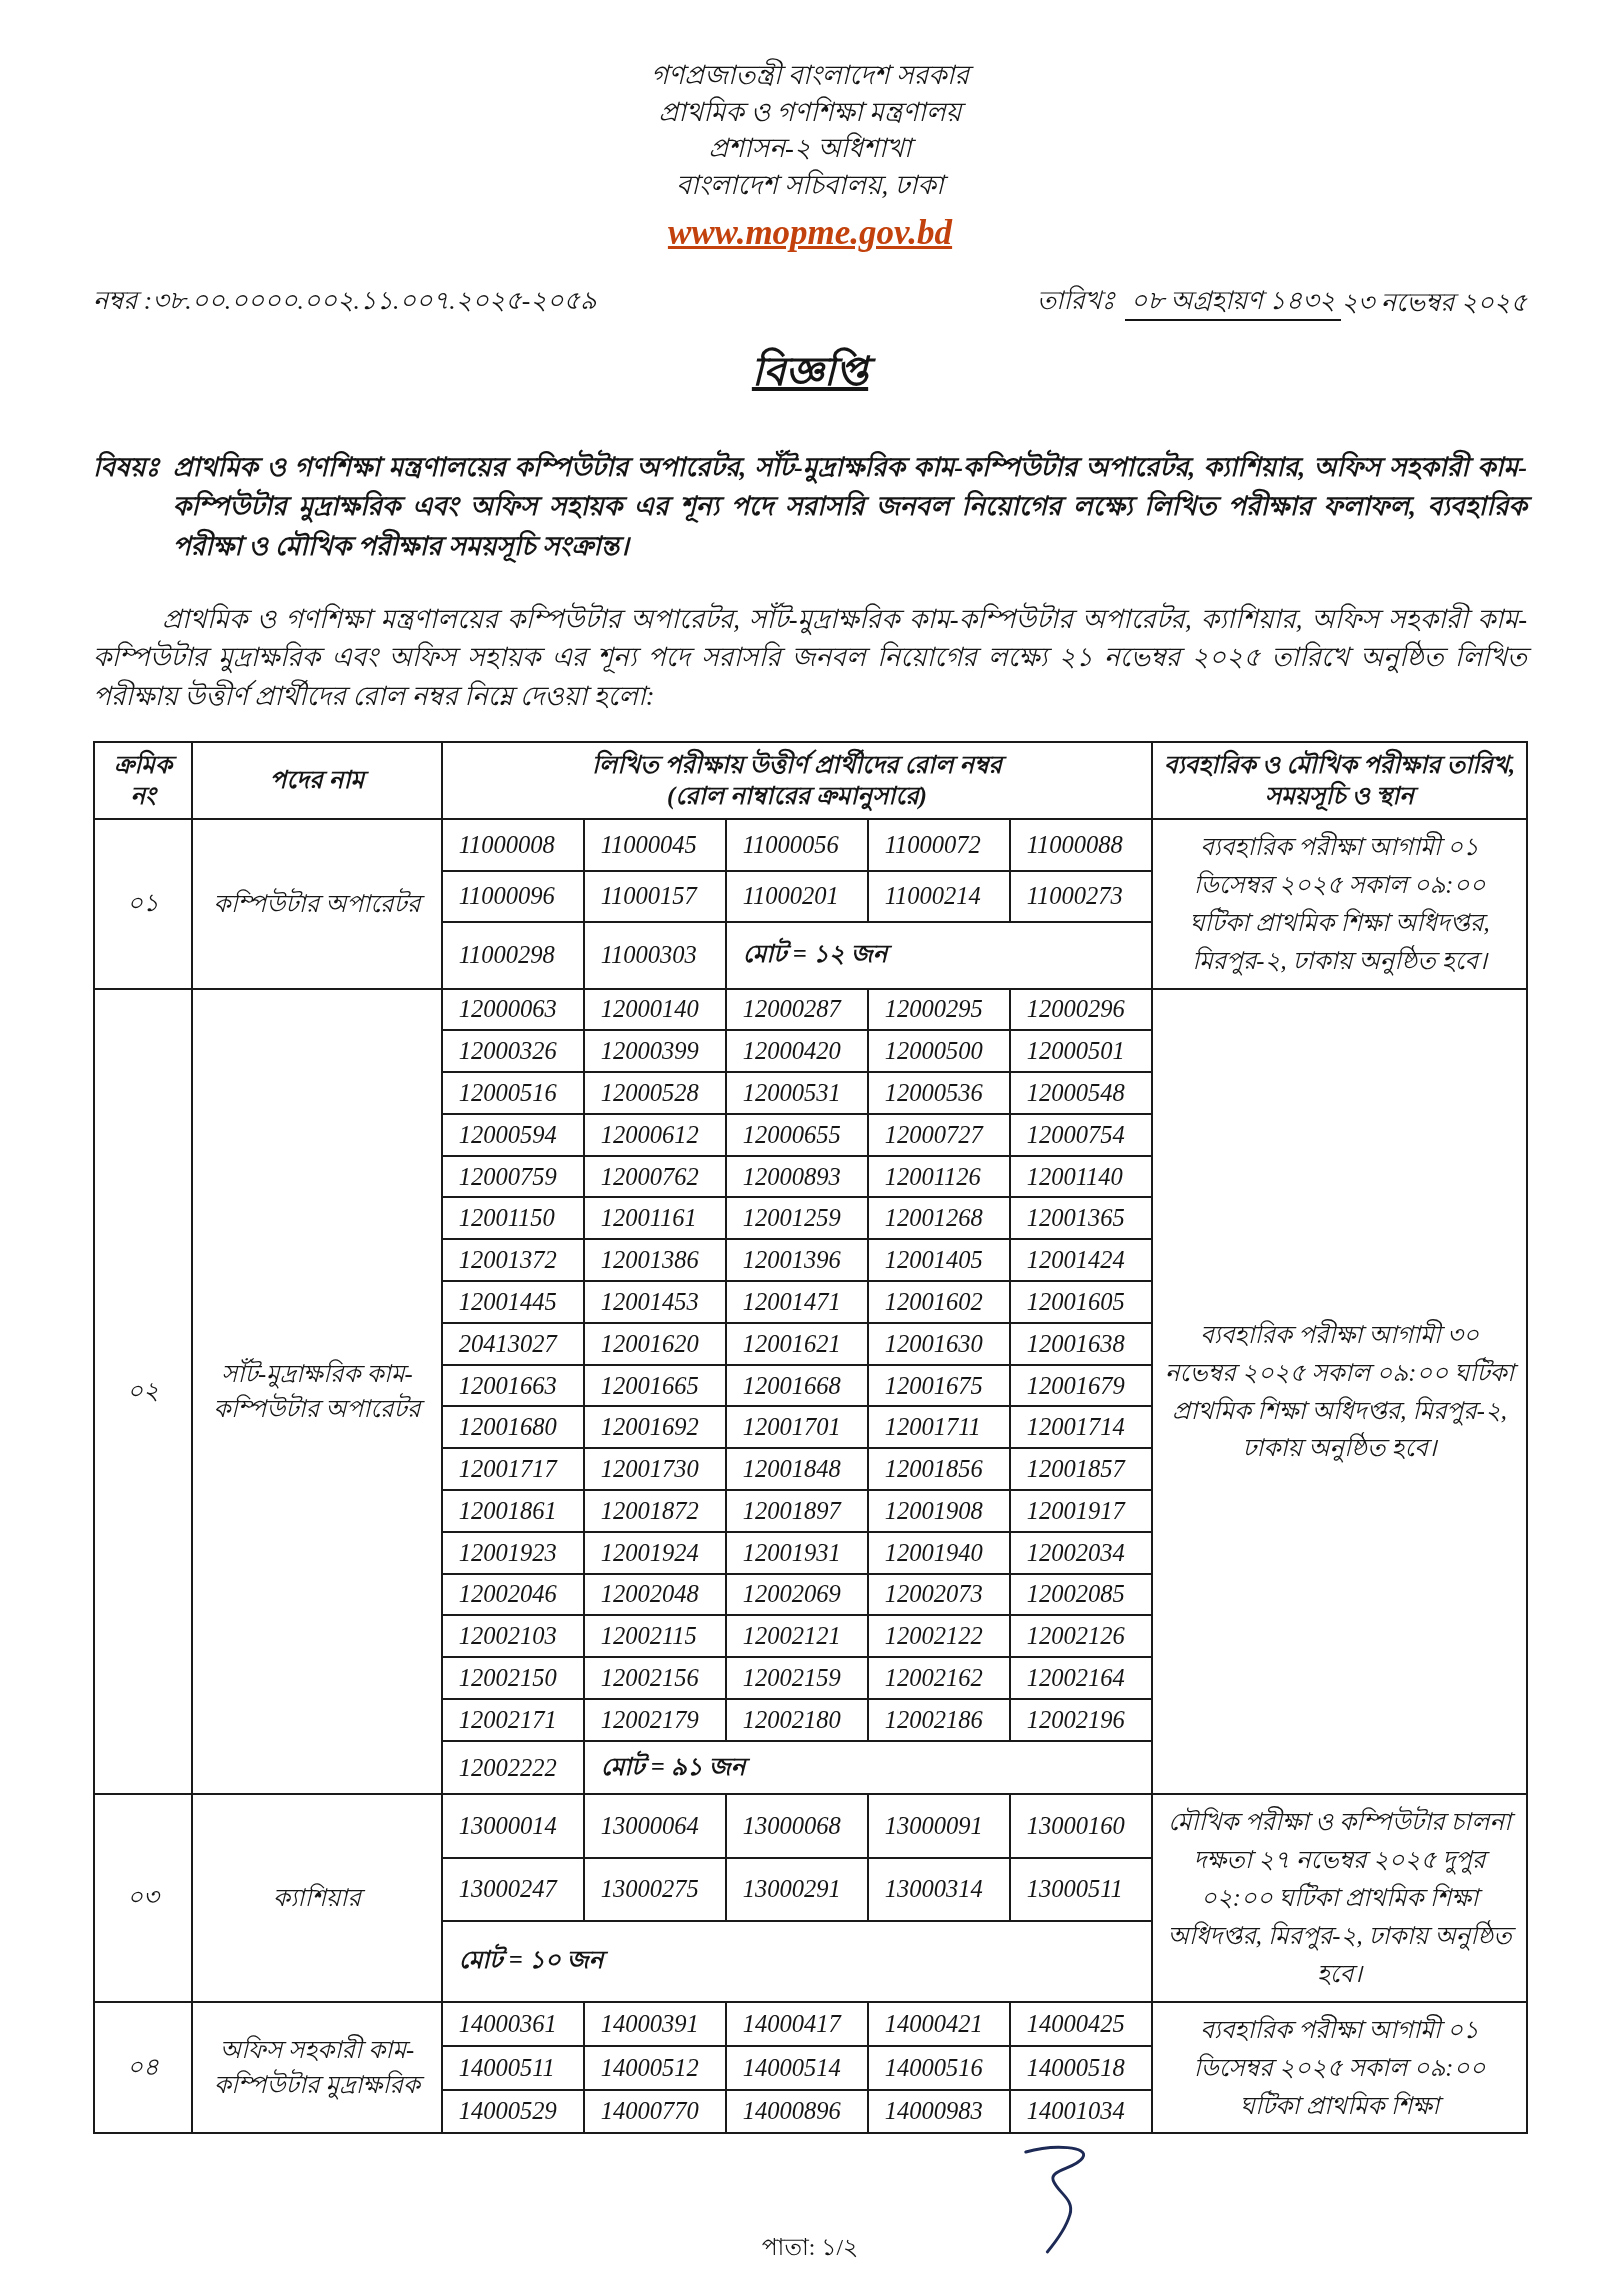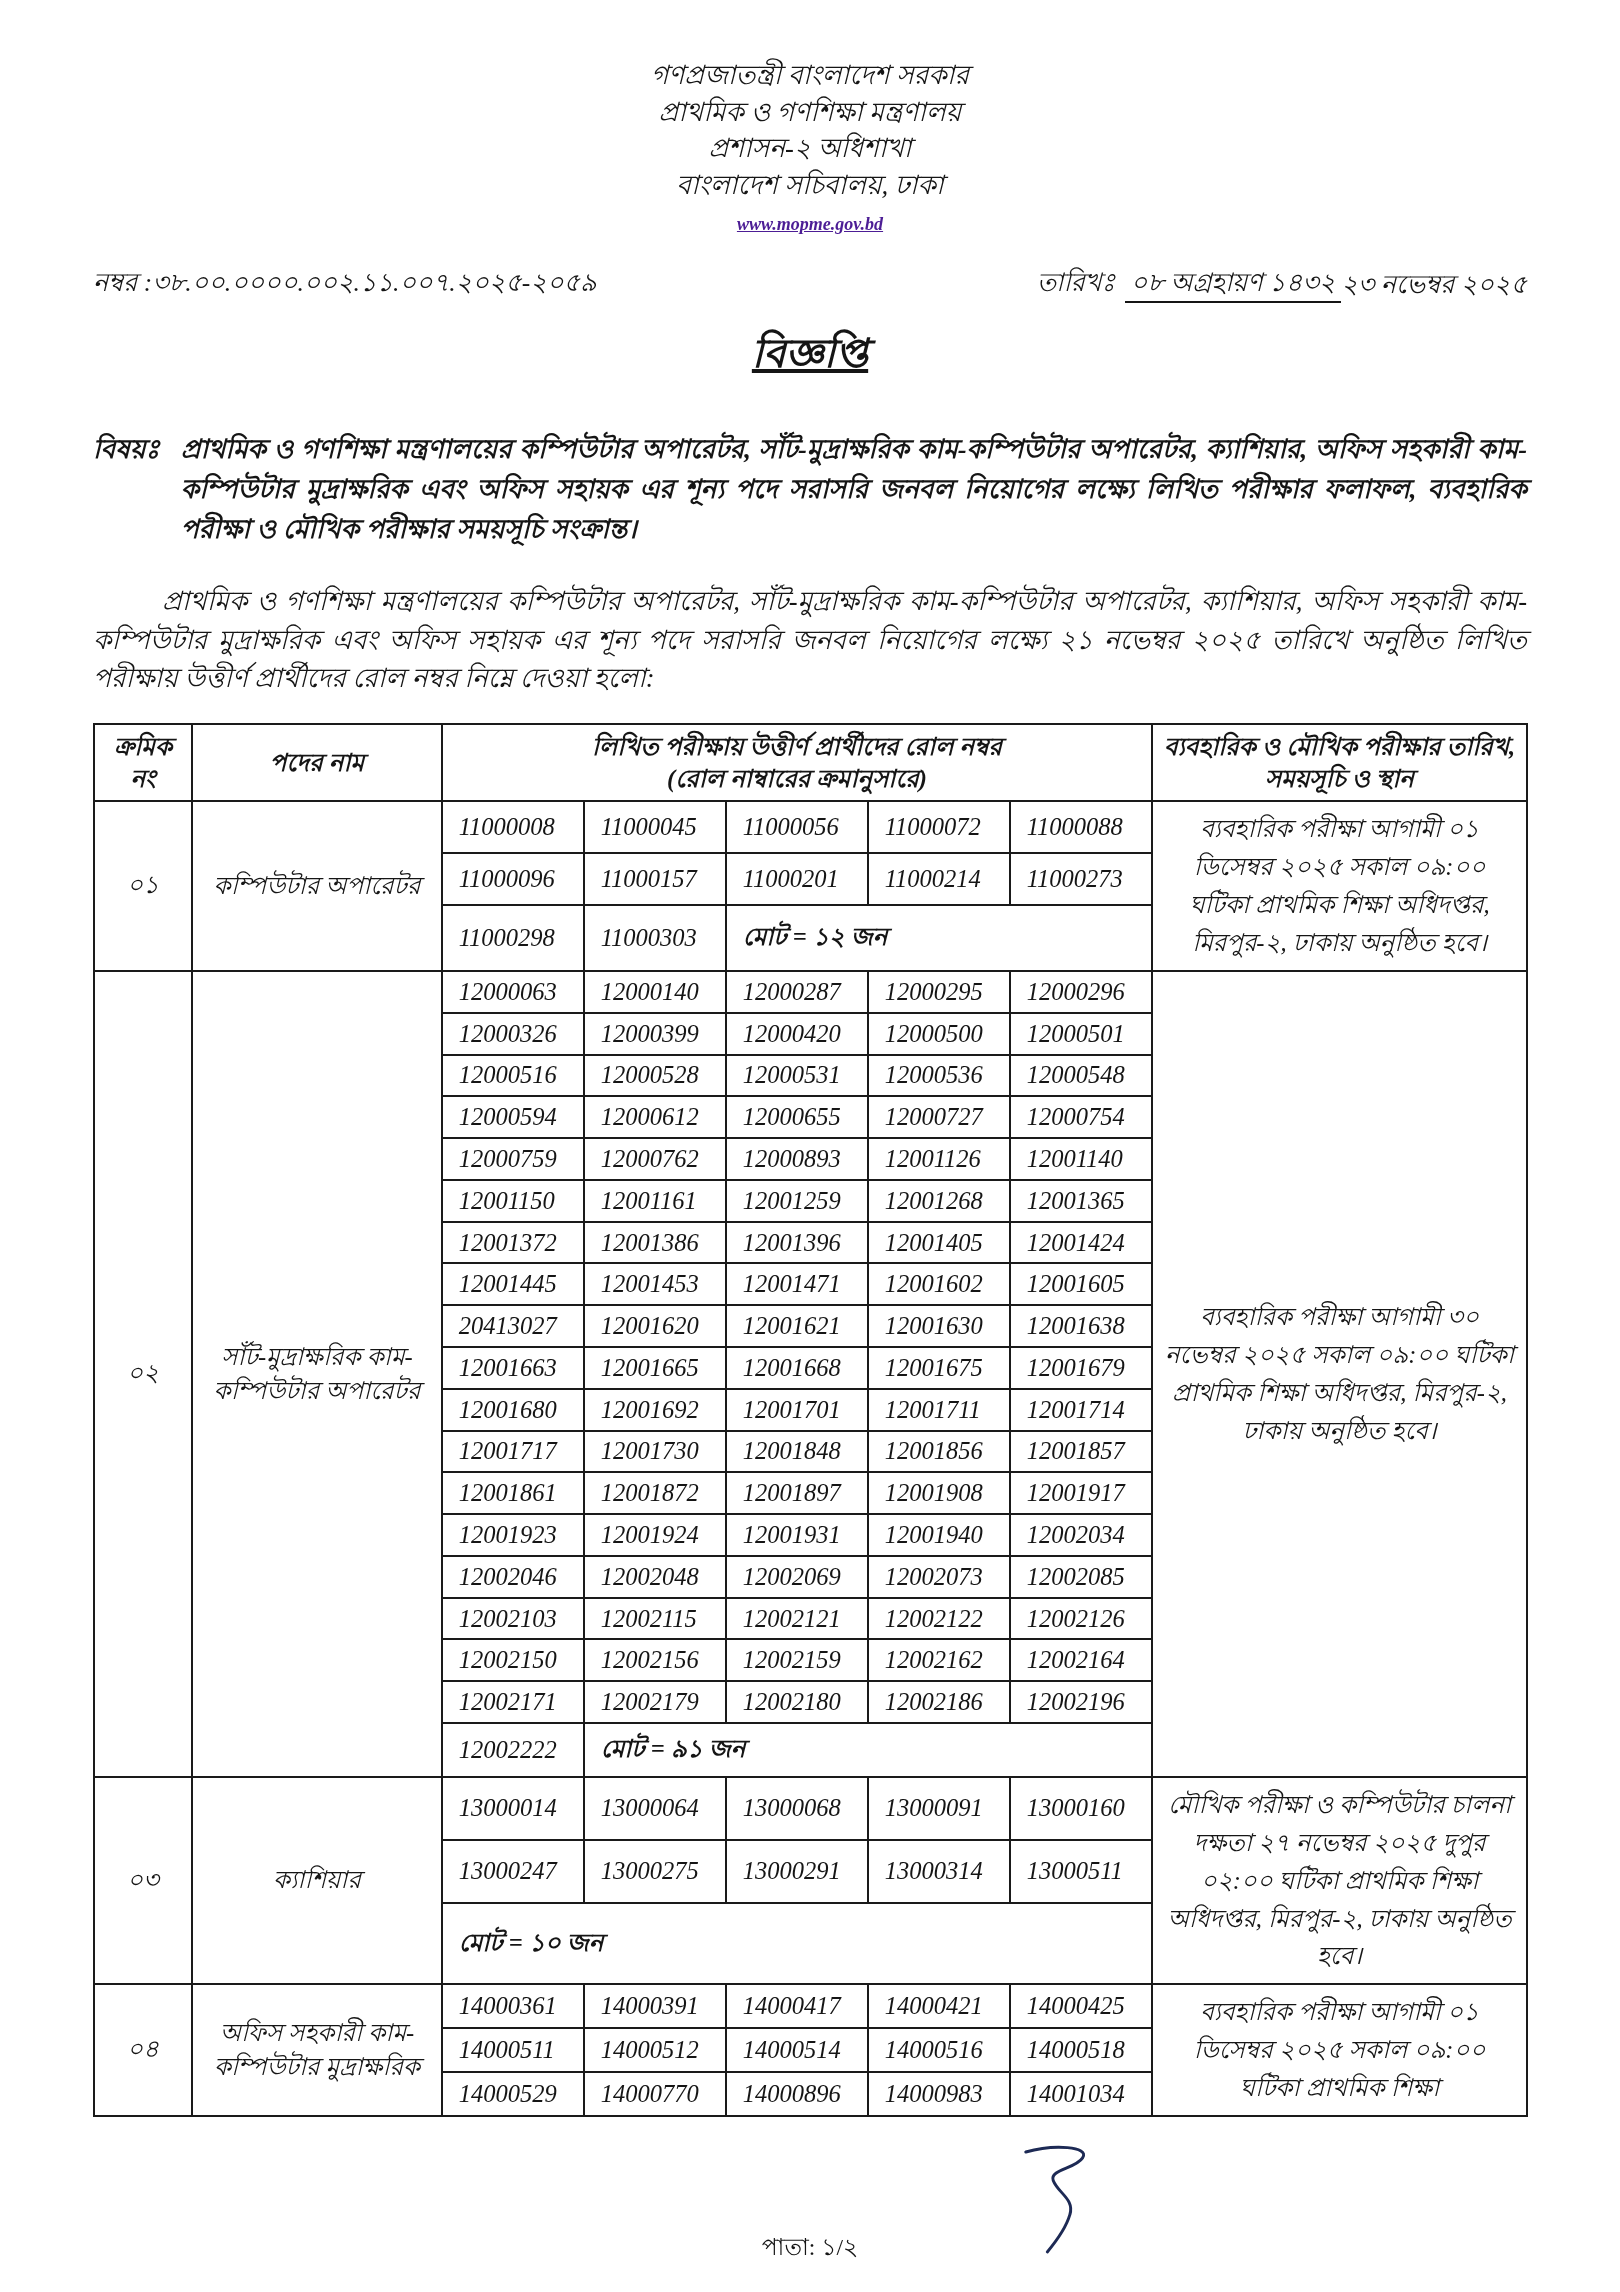--- a/index.html
+++ b/index.html
@@ -12,24 +12,24 @@
     position: relative;
     overflow: hidden;
   }
   .page { padding: 57px 93px 0 93px; font-style: italic; }
 
   .letterhead { text-align: center; font-size: 26.5px; line-height: 1.38; }
   .letterhead div { white-space: nowrap; }
   .website {
     display: inline-block;
     margin-top: 5.9px;
-    font-size: 18px;
+    font-size: 35px;
     font-weight: bold;
     text-decoration: underline;
-    color: #4c1d95;
+    color: #c2410c;
     cursor: pointer;
   }
 
   .memo-row {
     display: flex;
     justify-content: space-between;
     align-items: center;
     margin-top: 23.5px;
     font-size: 25.5px;
   }
@@ -47,21 +47,21 @@
   .title {
     text-align: center;
     font-weight: bold;
     font-size: 40px;
     text-decoration: underline;
     margin-top: 15.7px;
   }
 
   .subject {
     display: flex;
-    gap: 21px;
+    gap: 13px;
     margin-top: 41px;
     font-weight: bold;
     font-size: 26.5px;
     line-height: 1.5;
     text-align: justify;
   }
   .subject-label { flex: 0 0 auto; }
 
   .body-para {
     margin: 33px 0 0 0;

